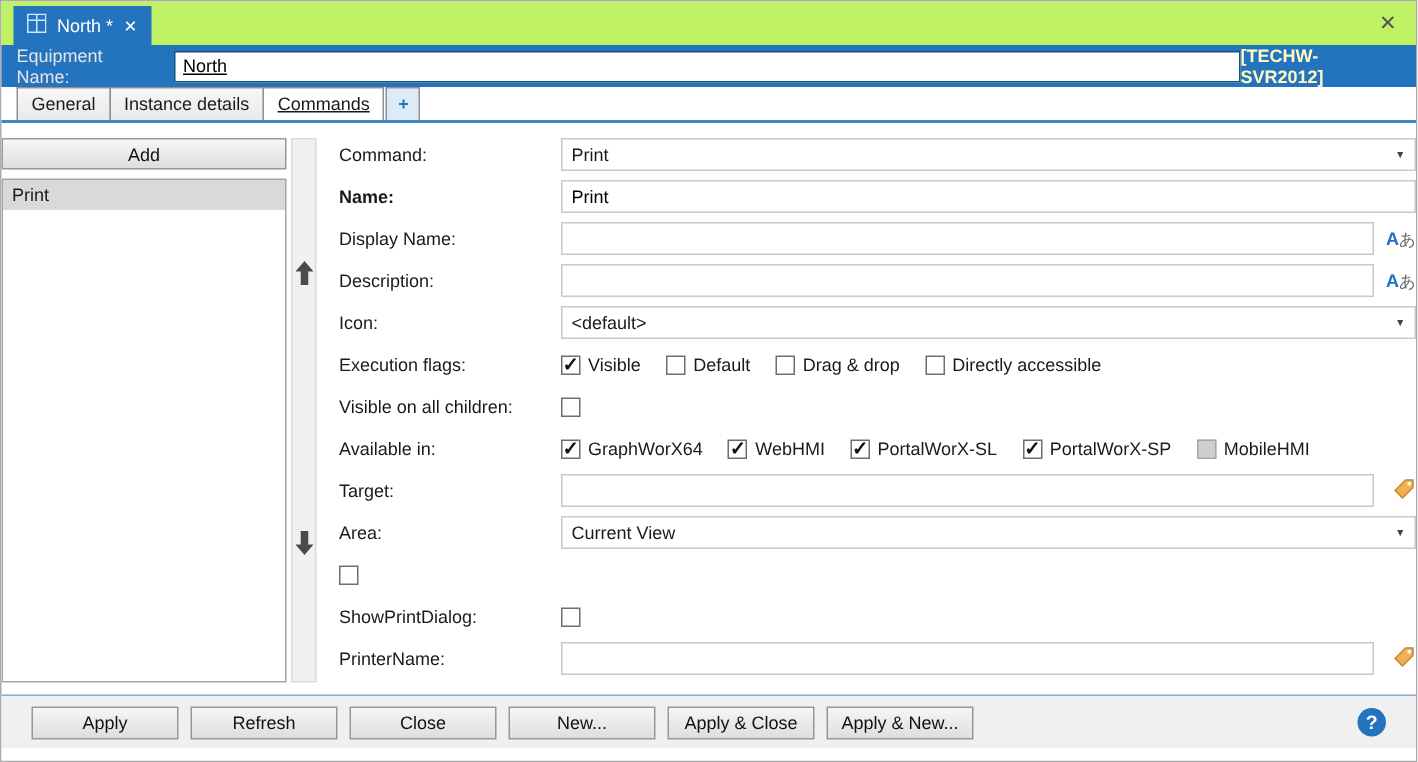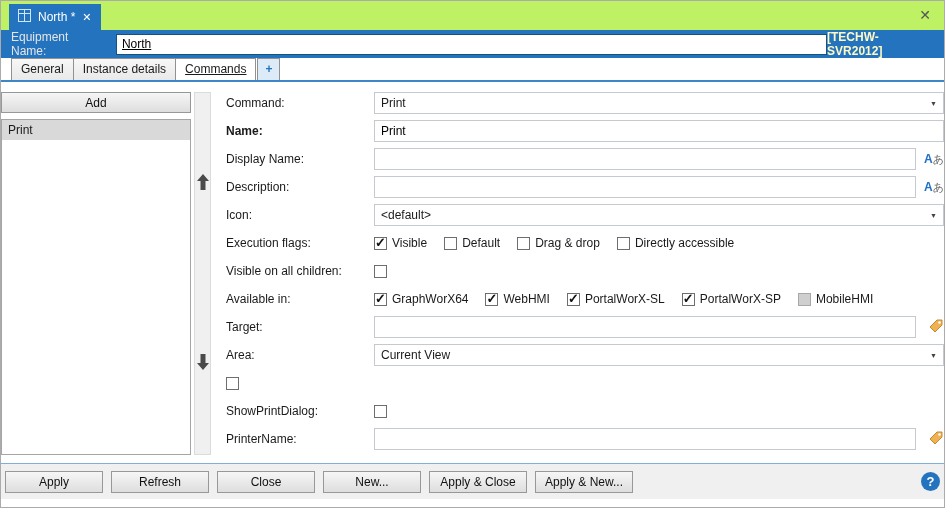--- a/index.html
+++ b/index.html
@@ -50,21 +50,21 @@
   .loc-icon .a { color: #2070C5; font-weight: bold; font-size: 12px; }
   .loc-icon .hira { color: #666; font-size: 11px; }
 
   .checks { display: flex; align-items: center; flex: 1; }
   .checkbox { width: 13px; height: 13px; border: 1px solid #6E6E6E; background: #fff; position: relative; margin-right: 5px; flex-shrink: 0; cursor: default; }
   .checkbox.checked::after { content: "✓"; position: absolute; left: 0; top: -3px; font-size: 13px; font-weight: bold; color: #111; }
   .checkbox.disabled { background: #CFCFCF; border-color: #A8A8A8; }
   .check-label { margin-right: 17px; }
 
   
-  .footer { height: 36px; background: #F0F0F0; border-top: 1px solid #7FAFD9; display: flex; align-items: center; padding: 0 4px; gap: 8px; }
+  .footer { height: 36px; background: #F0F0F0; border-top: 1px solid #7FAFD9; display: flex; align-items: center; padding: 0 20px; gap: 8px; }
   .footer button { width: 98px; height: 22px; }
   .help { margin-left: auto; width: 19px; height: 19px; border-radius: 50%; background: #2473BE; color: #fff; font-weight: bold; display: flex; align-items: center; justify-content: center; font-size: 13px; cursor: default; }
   .bottom-gap { height: 8px; background: #fff; }
 </style>
 </head>
 <body>
 
 <div class="window">
 
   <div class="titlebar">

